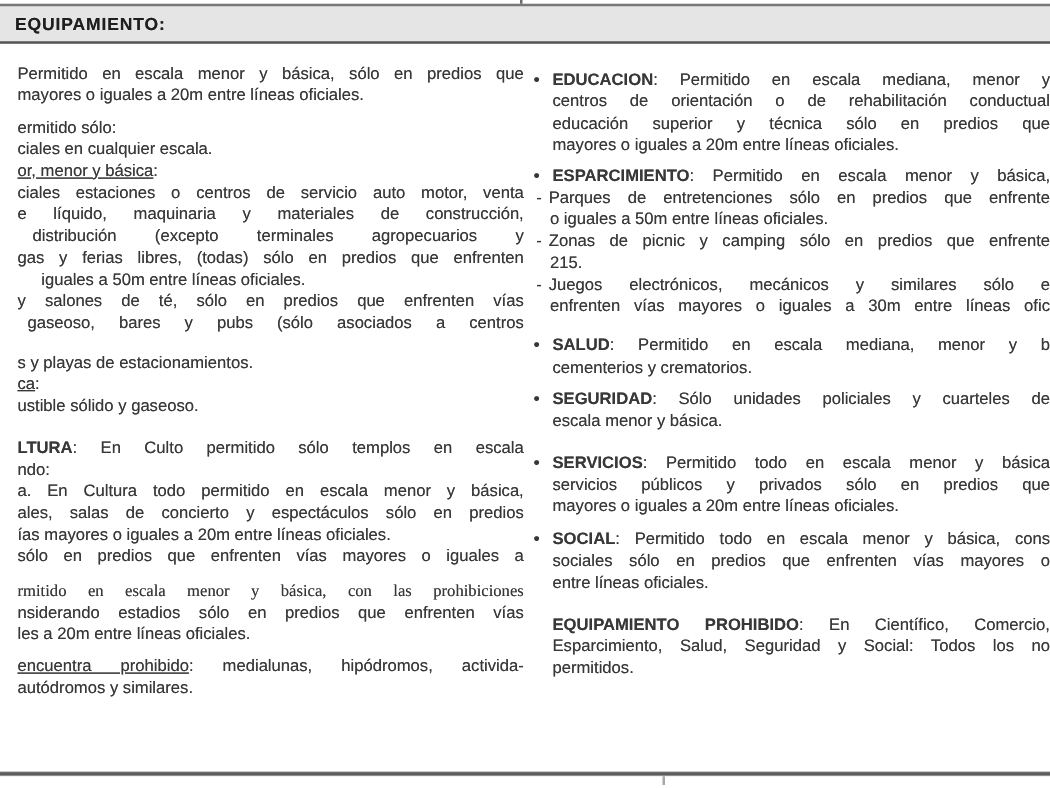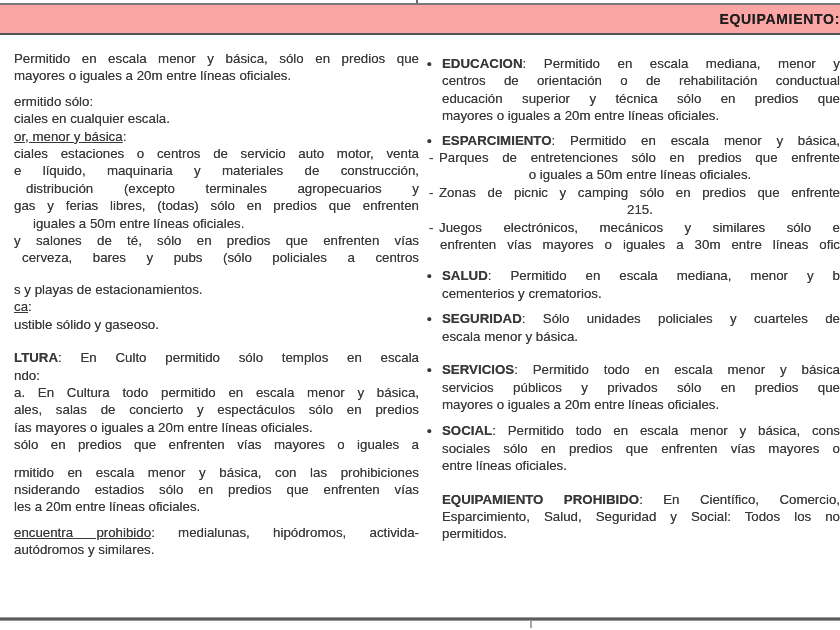--- a/index.html
+++ b/index.html
@@ -1,37 +1,37 @@
 <!DOCTYPE html>
 <html><head>
 <meta charset="utf-8">
 <title>EQUIPAMIENTO</title>
 <style>
   html,body{margin:0;padding:0;background:#ffffff;}
   .page{position:relative;width:840px;height:630px;background:#ffffff;overflow:hidden;
         font-family:"Liberation Sans",sans-serif;color:#383838;}
   .tick-top{position:absolute;left:416px;top:0;width:2px;height:5px;background:#6a6a6a;}
-  .band{position:absolute;left:0;top:3px;width:840px;height:32px;background:#fca5a5;
+  .band{position:absolute;left:0;top:3px;width:840px;height:32px;background:#e5e5e5;
         border-top:2px solid #787878;border-bottom:2px solid #555555;box-sizing:border-box;
-        display:flex;align-items:center;justify-content:flex-end;}
+        display:flex;align-items:center;justify-content:flex-start;padding-left:12px;}
   .band-title{font-weight:bold;font-size:14px;letter-spacing:.7px;color:#1f1f1f;
         text-shadow:0 0 .5px rgba(40,40,40,.8);}
   .body{position:absolute;left:0;top:36px;width:840px;height:580px;overflow:hidden;}
   .col{position:absolute;top:14px;font-size:13.3px;line-height:17.4px;
        text-shadow:0 0 .5px rgba(70,70,70,.75);}
   .col-left{left:14px;width:405px;}
   .col-right{left:425px;width:415px;}
   .line{position:relative;white-space:normal;}
   .just{text-align:justify;text-align-last:justify;}
   .b{font-weight:bold;}
   .u{text-decoration:underline;}
   .ind-b{padding-left:17px;}
   .ind-c{padding-left:17px;}
   .ind-d{padding-left:14px;}
-  .ind-dc{padding-left:15px;text-align:center;}
+  .ind-dc{padding-left:15px;}
   .mk{position:absolute;left:2px;top:0;font-weight:bold;text-align:left;}
   .ind-d > .mk{left:4px;font-weight:normal;}
   .rule-bottom{position:absolute;left:0;top:617px;width:840px;height:4px;
        background:linear-gradient(to bottom,#c6c6c6 0%,#5c5c5c 30%,#5c5c5c 72%,#c6c6c6 100%);}
   .tick-bottom{position:absolute;left:530px;top:621px;width:2px;height:7px;background:#a8a8a8;}
 </style>
 </head>
 <body>
 
 <div class="page">
@@ -47,31 +47,31 @@
         <div class="line"><span>mayores o iguales a 20m entre líneas oficiales.</span></div>
         <div class="line" style="margin-top: 8px;"><span>ermitido sólo:</span></div>
         <div class="line"><span>ciales en cualquier escala.</span></div>
         <div class="line"><span class="u">or, menor y básica</span><span>:</span></div>
         <div class="line just"><span>ciales estaciones o centros de servicio auto motor, venta</span></div>
         <div class="line just"><span>e líquido, maquinaria y materiales de construcción,</span></div>
         <div class="line just" style="padding-left: 12px;"><span>distribución (excepto terminales agropecuarios y</span></div>
         <div class="line just"><span>gas y ferias libres, (todas) sólo en predios que enfrenten</span></div>
         <div class="line" style="padding-left: 19px;"><span>iguales a 50m entre líneas oficiales.</span></div>
         <div class="line just"><span>y salones de té, sólo en predios que enfrenten vías</span></div>
-        <div class="line just" style="padding-left: 8px;"><span>cerveza, bares y pubs (sólo policiales a centros</span></div>
+        <div class="line just" style="padding-left: 8px;"><span>gaseoso, bares y pubs (sólo asociados a centros</span></div>
         <div class="line" style="margin-top: 14px;"><span>s y playas de estacionamientos.</span></div>
         <div class="line"><span class="u">ca</span><span>:</span></div>
         <div class="line"><span>ustible sólido y gaseoso.</span></div>
         <div class="line just" style="margin-top: 16px;"><span class="b">LTURA</span><span>: En Culto permitido sólo templos en escala</span></div>
         <div class="line"><span>ndo:</span></div>
         <div class="line just"><span>a. En Cultura todo permitido en escala menor y básica,</span></div>
         <div class="line just"><span>ales, salas de concierto y espectáculos sólo en predios</span></div>
         <div class="line"><span>ías mayores o iguales a 20m entre líneas oficiales.</span></div>
         <div class="line just"><span>sólo en predios que enfrenten vías mayores o iguales a</span></div>
-        <div class="line just" style="margin-top: 10px;"><span>rmitido en escala menor y básica, con las prohibiciones</span></div>
+        <div class="line just" style="margin-top: 10px; font-family: Liberation Serif, serif;"><span>rmitido en escala menor y básica, con las prohibiciones</span></div>
         <div class="line just"><span>nsiderando estadios sólo en predios que enfrenten vías</span></div>
         <div class="line"><span>les a 20m entre líneas oficiales.</span></div>
         <div class="line just" style="margin-top: 8px;"><span class="u">encuentra prohibido</span><span>: medialunas, hipódromos, activida-</span></div>
         <div class="line"><span>autódromos y similares.</span></div>
       </div>
     <div class="col col-right" id="col-right">
         <div class="line just ind-b" style="margin-top: 5px;"><span class="mk">•</span><span class="b">EDUCACION</span><span>: Permitido en escala mediana, menor y</span></div>
         <div class="line just ind-c"><span>centros de orientación o de rehabilitación conductual</span></div>
         <div class="line just ind-c"><span>educación superior y técnica sólo en predios que</span></div>
         <div class="line ind-c"><span>mayores o iguales a 20m entre líneas oficiales.</span></div>

